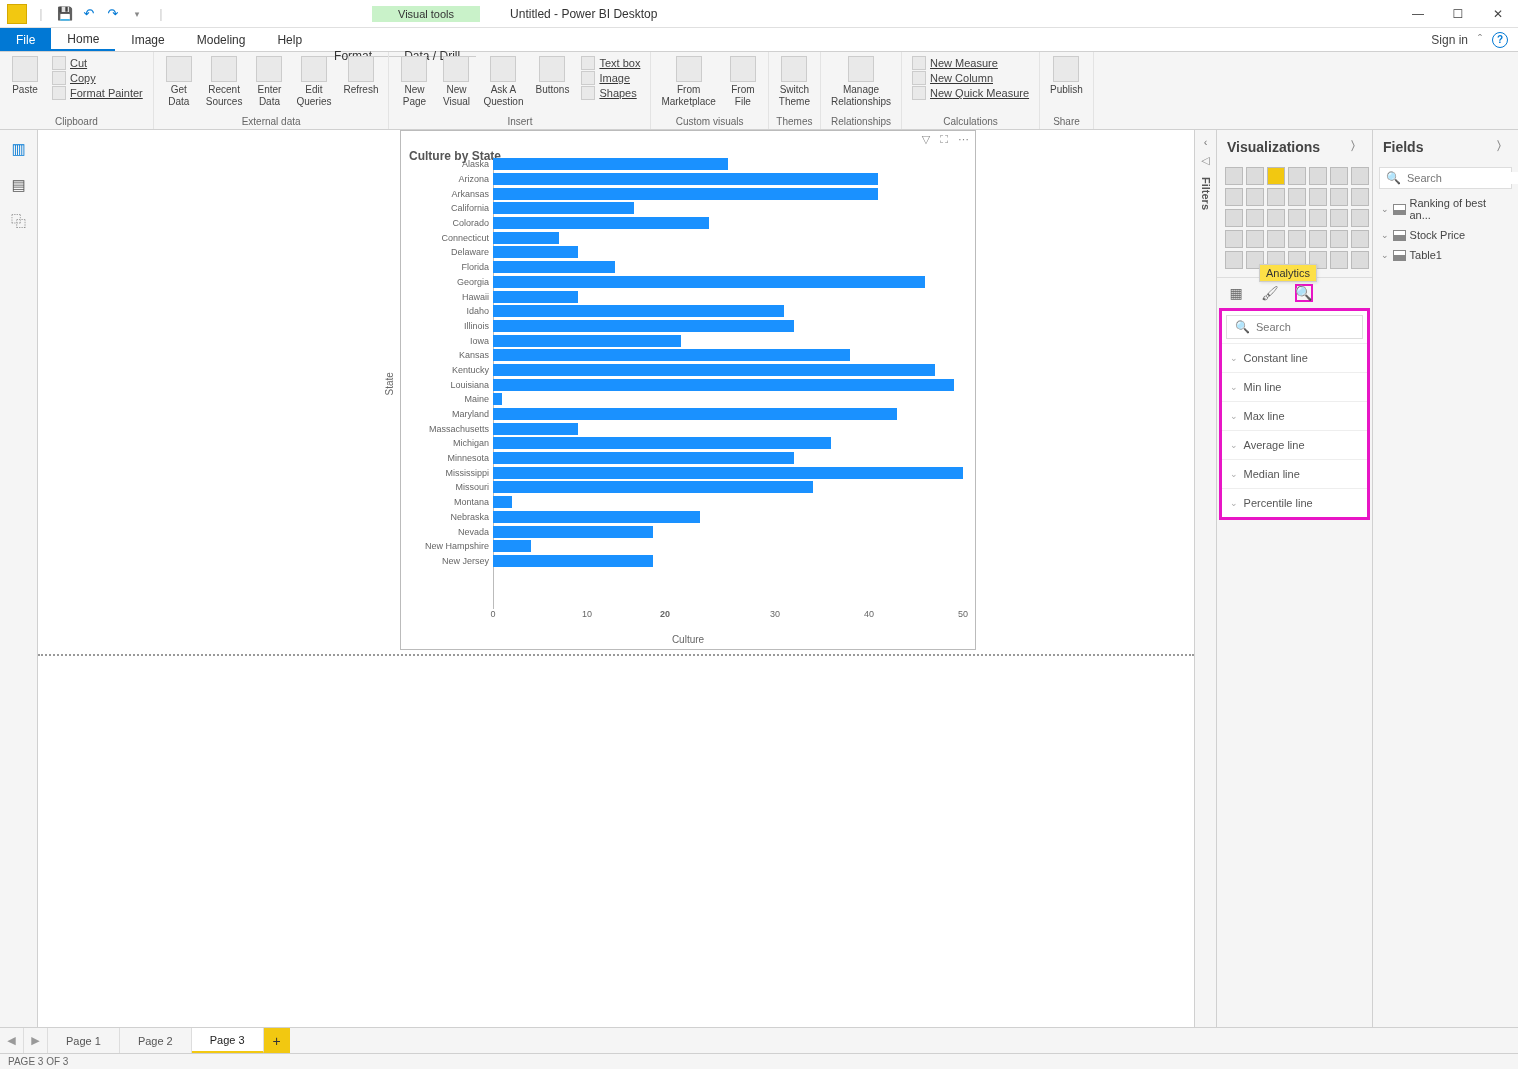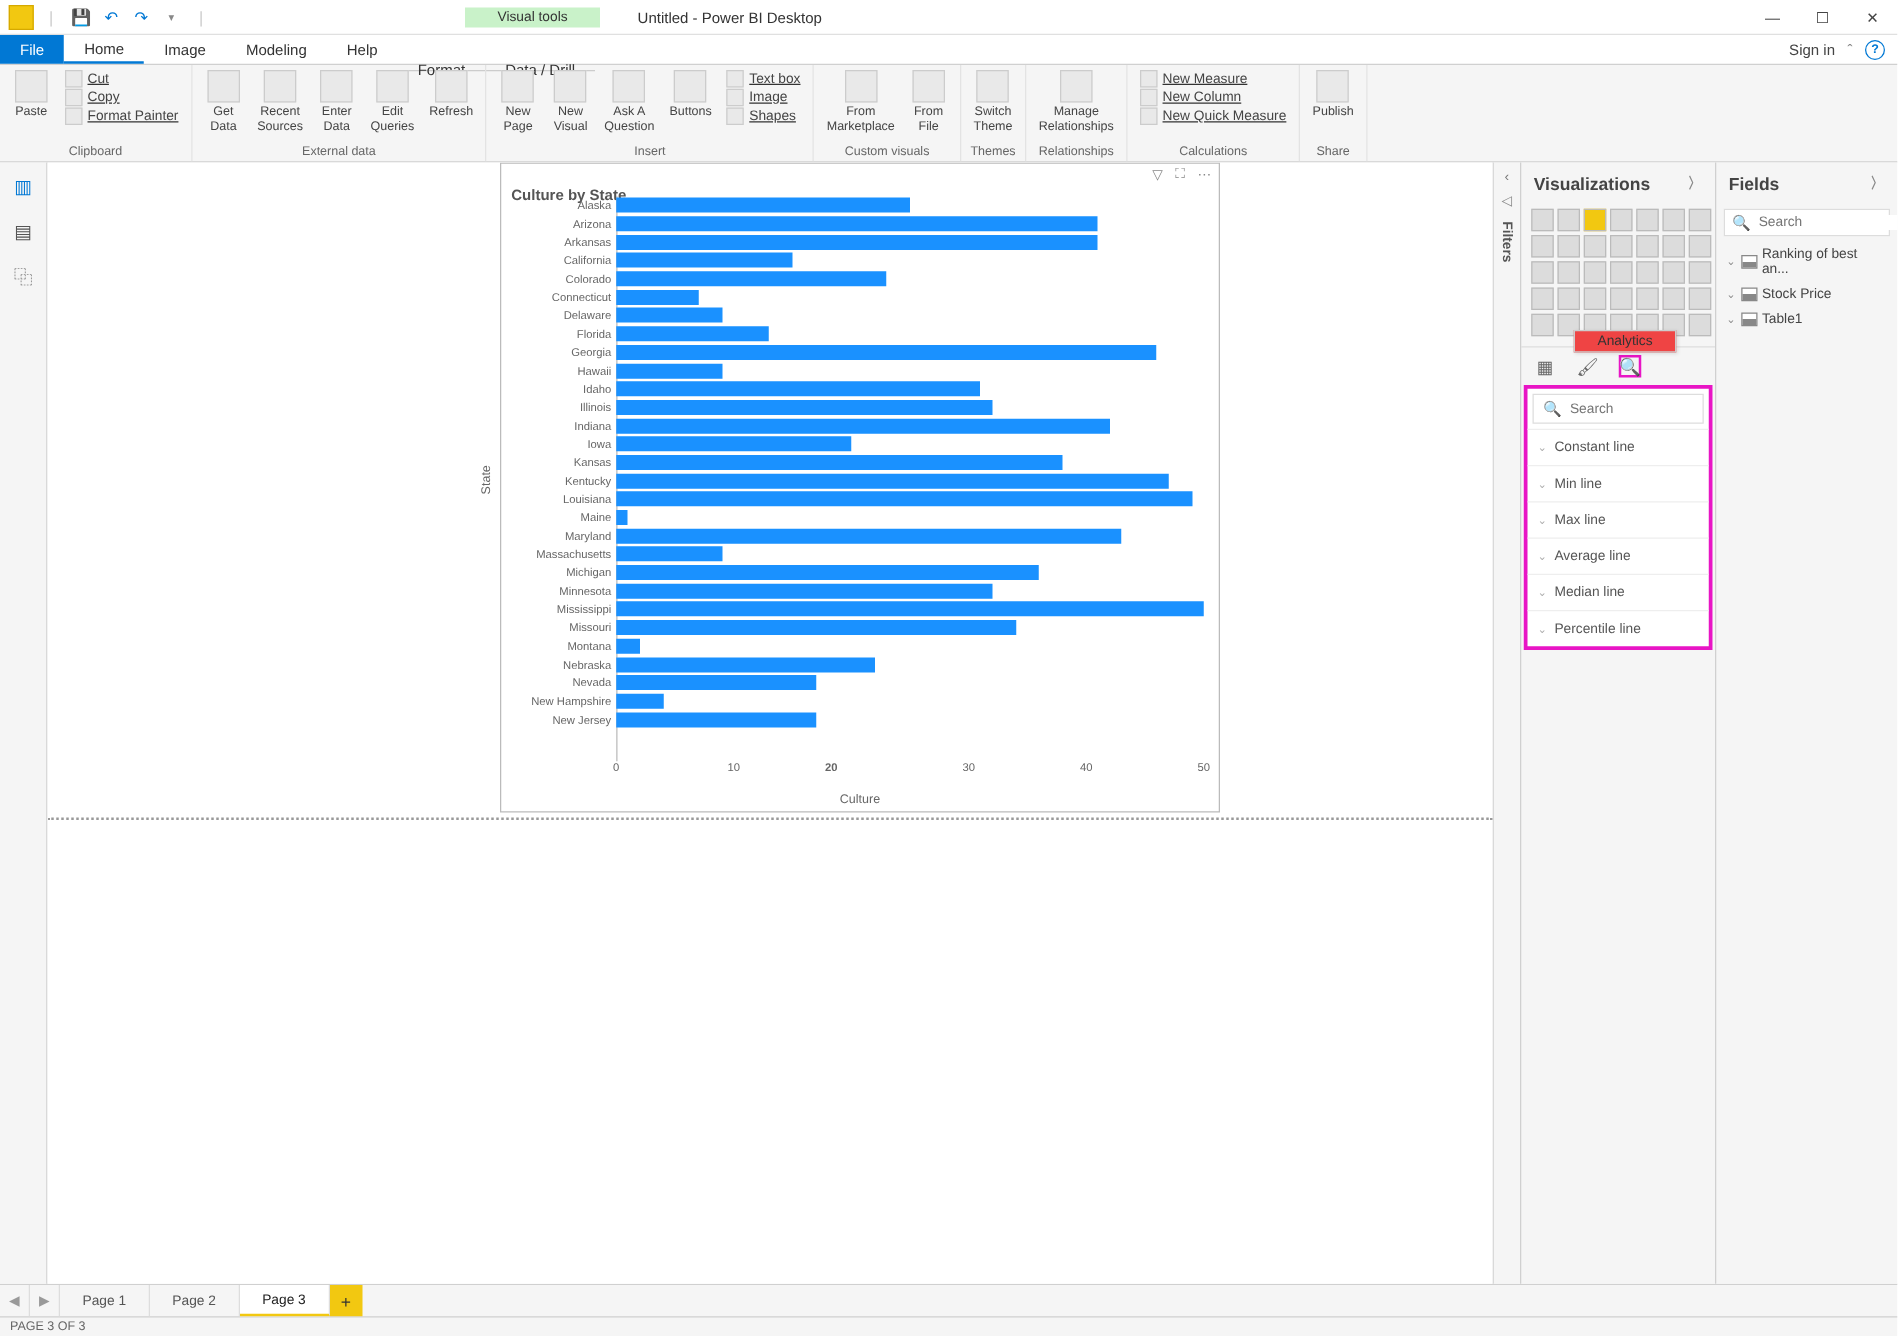--- a/index.html
+++ b/index.html
@@ -63,21 +63,21 @@
 .filters-pane .arrow { font-size: 11px; color: #777; }
 .filters-pane .vlabel { writing-mode: vertical-rl; font-size: 11px; color: #555; padding-top: 4px; font-weight: 600;}
 
 
 .vis-pane { width: 156px; background: #f5f5f5; border-left: 1px solid #d0d0d0; display: flex; flex-direction: column; }
 .pane-header { display: flex; align-items: center; justify-content: space-between; padding: 8px 10px; font-size: 14px; color: #444; font-weight: 600; }
 .pane-header .chev { color: #888; font-size: 12px; }
 .vis-grid { display: grid; grid-template-columns: repeat(7, 18px); gap: 3px; padding: 4px 8px; }
 .vis-grid span { width: 18px; height: 18px; background: #dcdcdc; border: 1px solid #bbb; display: inline-block; cursor: pointer; }
 .vis-grid span.sel { background: #f2c811; }
-.analytics-tooltip { position: absolute; background: #ef4444; border: 1px solid #ccc; padding: 2px 18px; font-size: 11px; color: #333; box-shadow: 1px 1px 3px rgba(0,0,0,0.1); }
+.analytics-tooltip { position: absolute; background: #fde047; border: 1px solid #ccc; padding: 2px 6px; font-size: 11px; color: #333; box-shadow: 1px 1px 3px rgba(0,0,0,0.1); }
 .vis-tabbar { display: flex; gap: 16px; padding: 6px 10px 4px; border-top: 1px solid #ddd; margin-top: 4px;}
 .vis-tabbar span { width: 18px; height: 18px; display: inline-flex; align-items: center; justify-content: center; color: #666; font-size: 14px; cursor: pointer; }
 .analytics-highlight { border: 2px solid #e815c5; padding: 2px; }
 .analytics-panel { border: 3px solid #e815c5; margin: 2px; background: #fff; }
 .search-box { display: flex; align-items: center; gap: 6px; padding: 4px 8px; border: 1px solid #ddd; margin: 4px; background: #fff;}
 .search-box input { border: none; outline: none; font-size: 11px; flex: 1; background: transparent; }
 .analytics-item { display: flex; align-items: center; gap: 6px; padding: 8px 8px; border-top: 1px solid #eee; font-size: 11px; color: #555; cursor: pointer; }
 .analytics-item .chev { color: #aaa; font-size: 9px; }
 
 
@@ -353,24 +353,20 @@
           </div>
           <div class="bar-row">
             <div class="cat">Idaho</div>
             <div class="bar" style="width: 291.4px;"></div>
           </div>
           <div class="bar-row">
             <div class="cat">Illinois</div>
             <div class="bar" style="width: 300.8px;"></div>
           </div>
           <div class="bar-row">
-            <div class="cat">Indiana</div>
-            <div class="bar" style="width: 394.8px;"></div>
-          </div>
-          <div class="bar-row">
             <div class="cat">Iowa</div>
             <div class="bar" style="width: 188px;"></div>
           </div>
           <div class="bar-row">
             <div class="cat">Kansas</div>
             <div class="bar" style="width: 357.2px;"></div>
           </div>
           <div class="bar-row">
             <div class="cat">Kentucky</div>
             <div class="bar" style="width: 441.8px;"></div>

